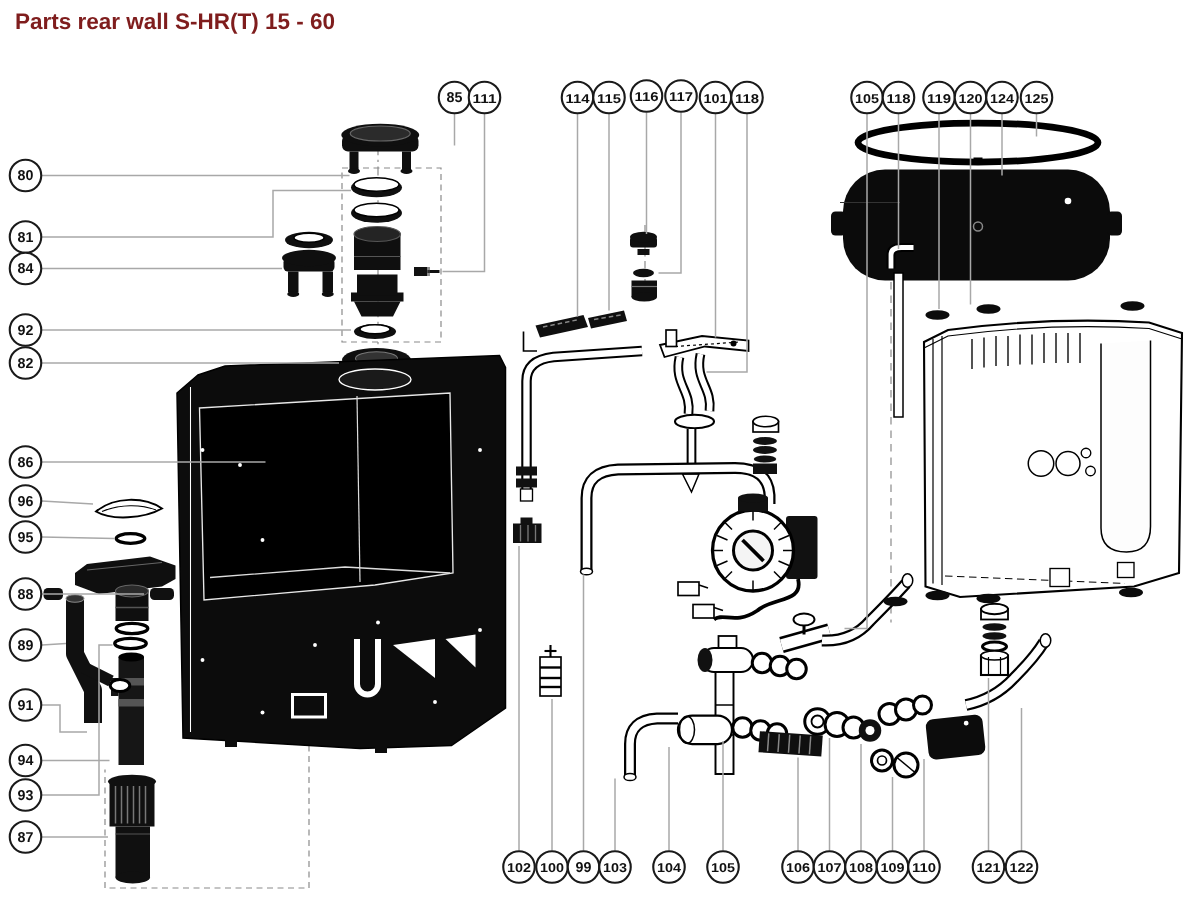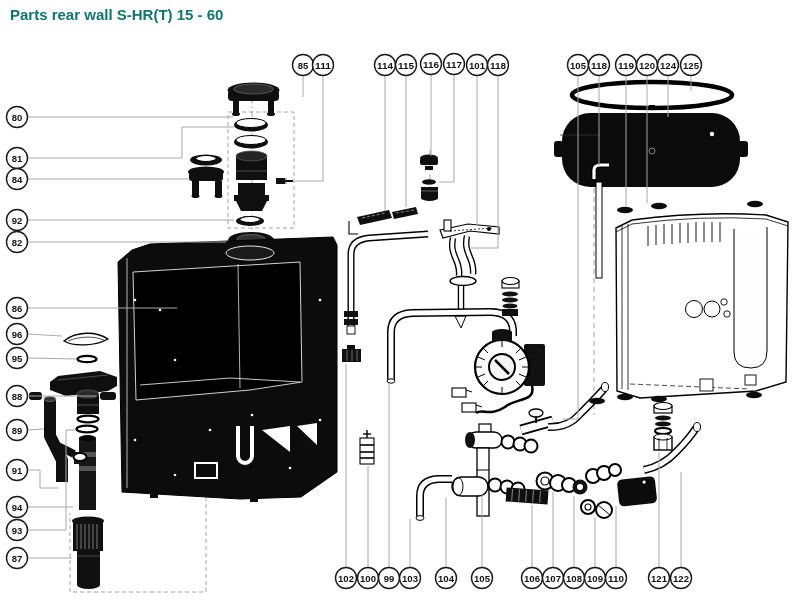--- a/index.html
+++ b/index.html
@@ -1,18 +1,18 @@
 <!DOCTYPE html>
 <html><head>
 <meta charset="utf-8">
 <style>
   html,body{margin:0;padding:0;background:#fff;}
   #stage{position:relative;width:800px;height:600px;background:#fff;overflow:hidden;
          font-family:"Liberation Sans",sans-serif;}
-  #title{position:absolute;left:10px;top:6px;font-size:15px;font-weight:bold;color:#0f766e;margin:0;}
+  #title{position:absolute;left:10px;top:6px;font-size:15px;font-weight:bold;color:#7f1d1d;margin:0;}
   svg{position:absolute;left:0;top:0;}
   .callout-circle{fill:#fff;stroke:#1a1a1a;stroke-width:1.4;}
   .callout-text{font-family:"Liberation Sans",sans-serif;font-weight:bold;fill:#111;
                 text-anchor:middle;dominant-baseline:central;}
   .leader{fill:none;stroke:#a8a8a8;stroke-width:1;}
 </style>
 </head>
 <body>
 
 <div id="stage">

